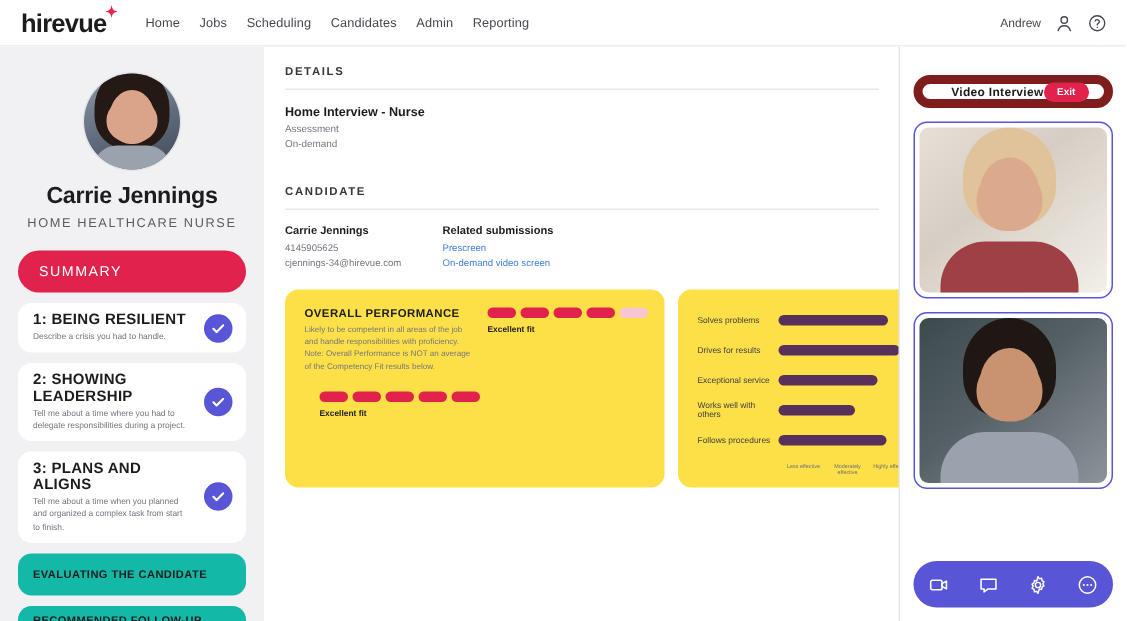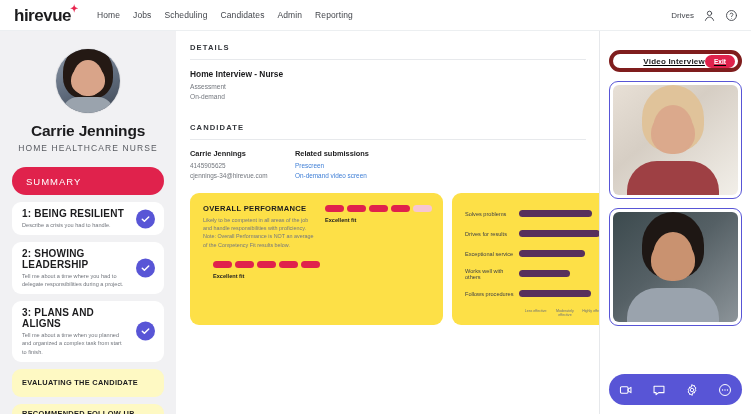--- a/index.html
+++ b/index.html
@@ -81,21 +81,21 @@
   }
   .qcard .qt { font-size: 10px; font-weight: 700; color:#1c1c1e; letter-spacing:.2px; }
   .qcard .qd { font-size: 5.6px; color:#72767d; margin-top: 2px; line-height: 1.45; }
   .check {
     position:absolute; right: 9px; top: 50%; transform: translateY(-50%);
     width: 19px; height: 19px; border-radius: 50%; background: #5855d6;
     display:flex; align-items:center; justify-content:center;
   }
   .check svg { width: 11px; height: 11px; }
   .plaincard {
-    margin-top: 7px; background:#fef9c3; border-radius: 9px; height: 28px;
+    margin-top: 7px; background:#14b8a6; border-radius: 9px; height: 28px;
     display:flex; align-items:center; padding: 0 10px; cursor:pointer;
   }
   .plaincard span { font-size: 7.4px; font-weight: 700; color:#1c1c1e; letter-spacing:.3px; }
 
   
   .center {
     position: absolute; left: 176px; top: 31px; width: 424px; height: 383px;
     background:#ffffff; padding: 12px 14px 0 14px;
   }
   .sec-title {
@@ -140,22 +140,22 @@
     background: #ffffff; overflow: hidden;
     box-shadow: -1px 0 0 #e6e8eb;
   }
   .vp-head {
     height: 50px; display:flex; align-items:center; justify-content:space-between;
     padding: 0 12px 0 14px;
   }
   .vp-logo { font-size: 14px; font-weight: 600; color:#1c1c1e; position:relative; letter-spacing:-.4px; }
   .vp-logo .star { color:#e8254e; font-size: 9px; position:absolute; top:-2px; right:-6px; }
   .vp-bar {
-    margin: 0 9px; height: 22px; border-radius: 11px; border: 4px solid #7f1d1d;
-    display:flex; align-items:center; justify-content:flex-end; padding: 0 3px 0 12px; text-decoration: underline;
+    margin: 0 9px; height: 22px; border-radius: 11px; border: 6px solid #7f1d1d;
+    display:flex; align-items:center; justify-content:center; padding: 0 3px 0 12px;
   }
   .vp-bar-t { font-size: 8px; font-weight:700; color:#1c1c1e; letter-spacing:.2px; }
   .exit {
     background:#e0224c; color:#fff; font-size: 6.6px; font-weight:700;
     border-radius: 9px; padding: 3px 9px; cursor:pointer;
   }
   .vtile {
     margin: 9px 9px 0 9px; height: 118px; border-radius: 9px;
     border: 1.5px solid #5855d6; padding: 3px; overflow: hidden;
   }
@@ -192,21 +192,21 @@
     </div>
     <div class="navlinks">
       <a>Home</a>
       <a>Jobs</a>
       <a>Scheduling</a>
       <a>Candidates</a>
       <a>Admin</a>
       <a>Reporting</a>
     </div>
     <div class="nav-right">
-      <span class="nav-user">Drives</span>
+      <span class="nav-user">Andrew</span>
       <span class="ic">
         <svg width="13" height="13" viewBox="0 0 24 24" fill="none" stroke="#44474d" stroke-width="1.7" stroke-linecap="round" stroke-linejoin="round">
             <circle cx="12" cy="8" r="4"></circle>
             <path d="M4.5 21c1.2-4 4-6 7.5-6s6.3 2 7.5 6"></path>
           </svg>
       </span>
       <span class="ic">
         <svg width="13" height="13" viewBox="0 0 24 24" fill="none" stroke="#44474d" stroke-width="1.7" stroke-linecap="round">
             <circle cx="12" cy="12" r="9.2"></circle>
             <path d="M9.4 9.2a2.7 2.7 0 015.2.9c0 1.8-2.6 2.2-2.6 4"></path>

